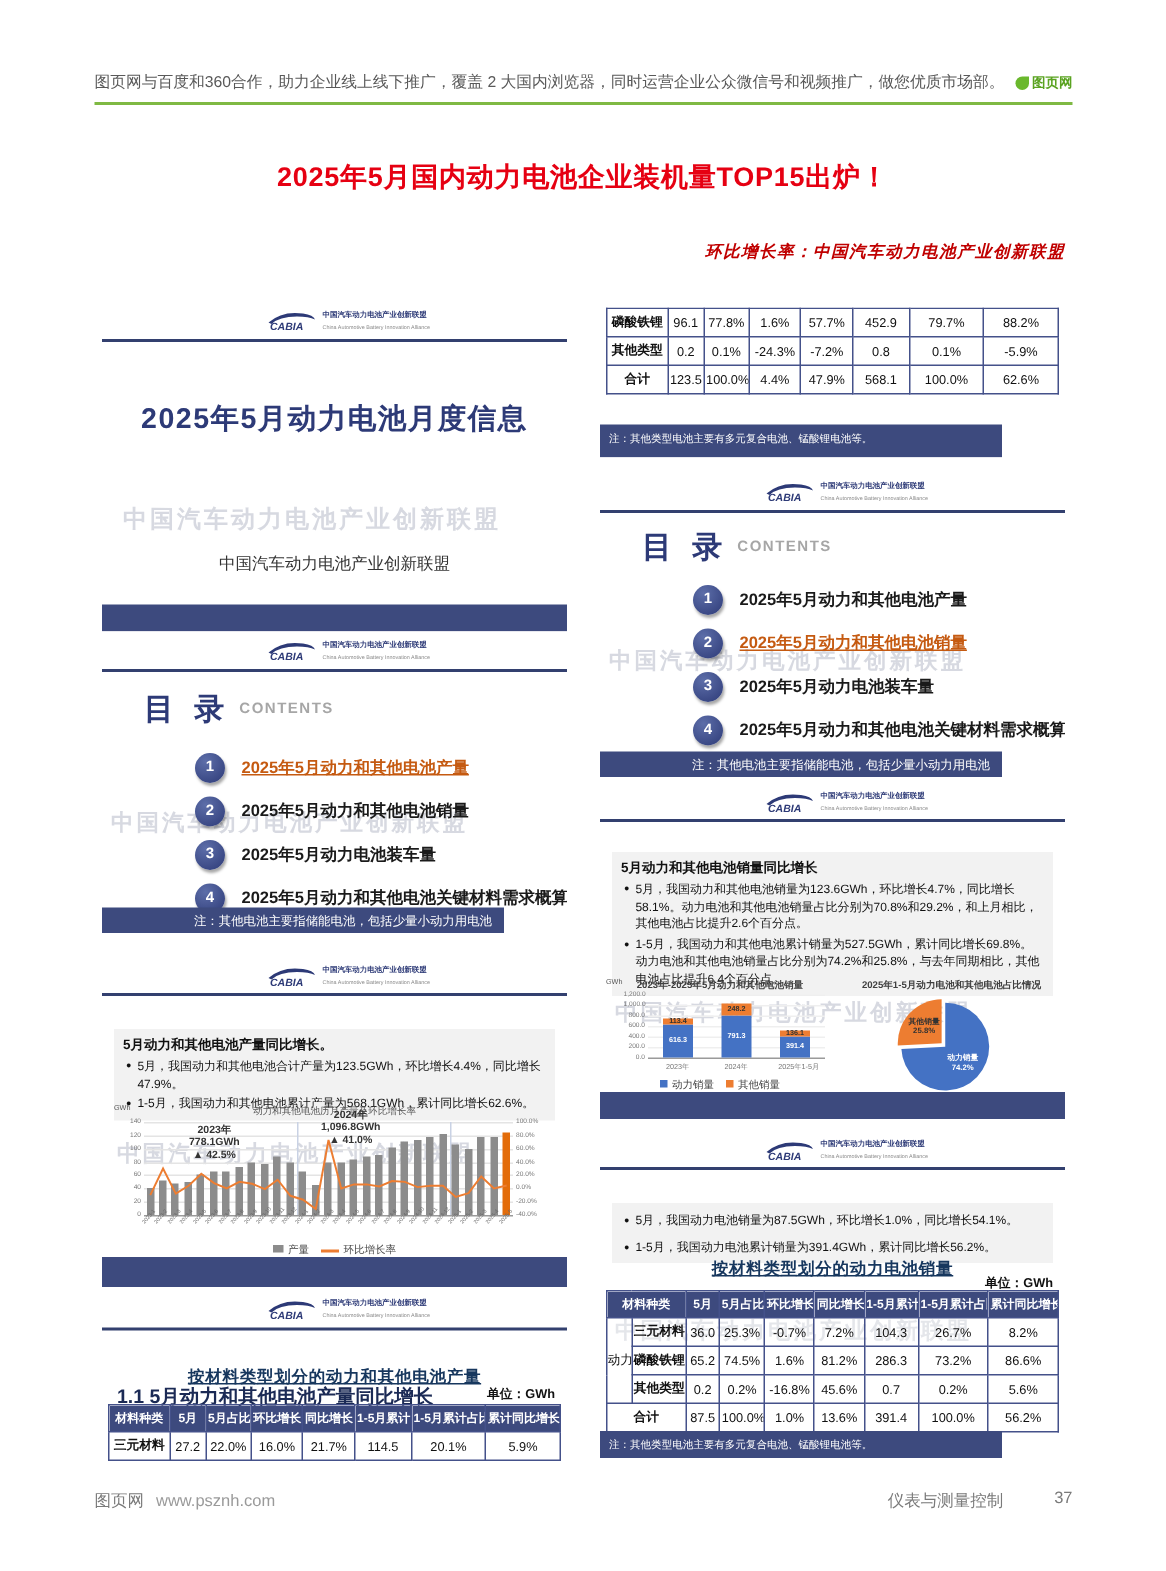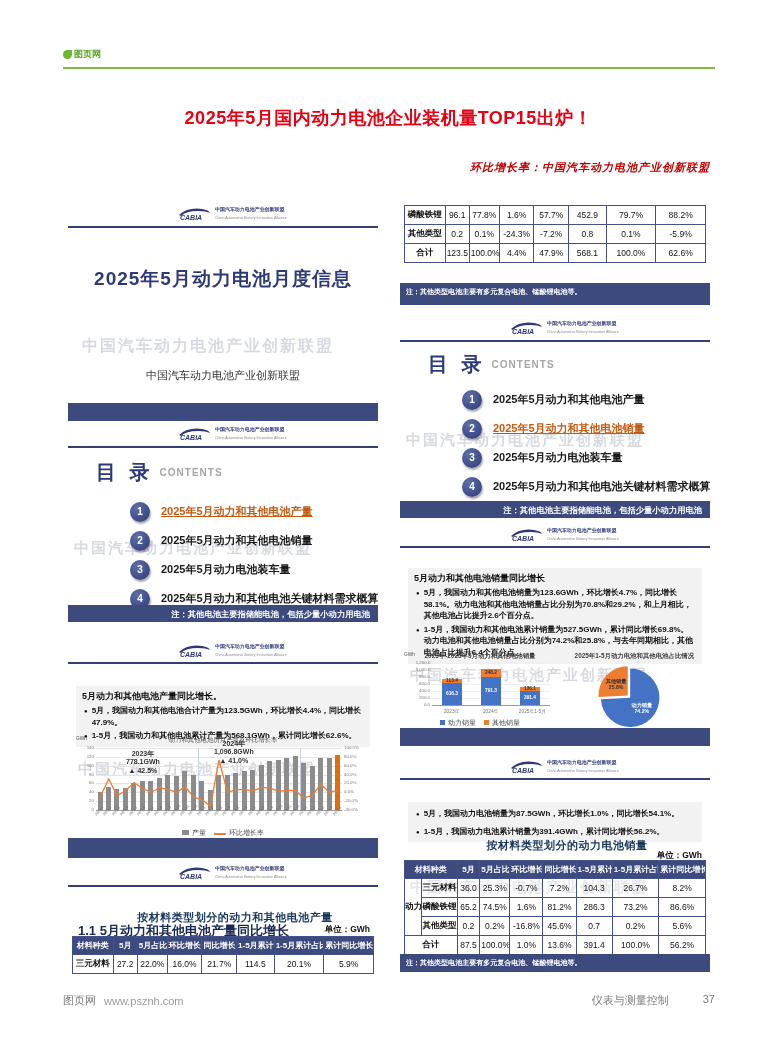--- a/index.html
+++ b/index.html
@@ -26,21 +26,21 @@
 
   
   .logo-row { position:absolute; right:4px; display:flex; align-items:center; gap:3px; height:18px; }
   .logo-swoosh svg { display:block; }
   .logo-org { line-height:1.05; }
   .logo-org .cn { font-size:8px; transform:scale(.62); transform-origin:left center; font-weight:bold; color:#2d3a77; white-space:nowrap; }
   .logo-org .en { font-size:8px; transform:scale(.45); transform-origin:left center; color:#8a8a8a; white-space:nowrap; }
   .top-rule { position:absolute; left:0; width:310px; border-top:2px solid #33406f; }
 
   .navy-bar { position:absolute; left:0; width:310px; background:#3d4a7e; }
-  .note-bar { position:absolute; left:0; width:310px; background:#3d4a7e; color:#fff; font-weight:bold; }
+  .note-bar { position:absolute; left:0; width:268px; background:#3d4a7e; color:#fff; font-weight:normal; }
   .note-bar .note-txt { display:block; font-size:9px; transform:scale(.92); transform-origin:right center; }
 
   
   .cover-title { position:absolute; left:0; top:66px; width:310px; text-align:center;
     color:#2d3a77; font-size:19px; font-weight:bold; letter-spacing:1px; }
   .cover-org { position:absolute; left:0; top:168px; width:310px; text-align:center; font-size:11px; color:#333; }
   .cover-date { position:absolute; left:0; top:186px; width:310px; text-align:center; font-size:11px; color:#333; }
 
   .watermark { position:absolute; white-space:nowrap; color:#a8adbd; opacity:.45; font-weight:bold; letter-spacing:2px; pointer-events:none; }
 
@@ -55,31 +55,31 @@
     margin-right:11px; box-shadow:1px 2px 2px rgba(0,0,0,.35); flex:0 0 auto; }
   .toc-label { font-size:11px; font-weight:bold; color:#1a1a1a; white-space:nowrap; }
   .toc-item.active .toc-label { color:#c55a11; text-decoration:underline; }
 
   
   .sec-heading { position:absolute; left:10px; font-size:13px; font-weight:bold; color:#1b2a55; white-space:nowrap;margin-top:32px; }
   .gray-box { position:absolute; left:8px; width:294px; background:#f2f2f2; padding:4px 6px 5px 6px; }
   .gray-sub { font-size:9px; font-weight:bold; color:#111; margin-bottom:2px; }
   .bullet { display:flex; font-size:8px; line-height:1.45; color:#111; margin-top:2px; }
   .bullet .dot { font-size:6px; margin:2px 4px 0 2px; flex:0 0 auto; }
-  .bullet .btxt { font-weight:bold; }
-
-  .tbl-title { position:absolute; left:12px; width:310px; text-align:center; color:#17375e; font-size:11px;
-    font-weight:bold; letter-spacing:.5px; }
+  .bullet .btxt { font-weight:normal; }
+
+  .tbl-title { position:absolute; left:0; width:310px; text-align:center; color:#17375e; font-size:11px;
+    font-weight:bold; text-decoration:underline; letter-spacing:.5px; }
   .tbl-unit { position:absolute; right:8px; font-size:8.5px; font-weight:bold; color:#111; }
 
   table.dtab { border-collapse:collapse; table-layout:fixed; width:100%; font-size:8.5px; color:#111; }
   table.dtab th, table.dtab td { border:1px solid #44518a; text-align:center; padding:3px 1px; overflow:hidden; white-space:nowrap; }
   table.dtab th { background:#3d4a7e; color:#fff; font-weight:bold; font-size:8px; }
   table.dtab td.mat { font-weight:bold; }
-  table.dtab td.grp { font-weight:bold; word-break:break-all; line-height:1.3; padding:0; }
+  table.dtab td.grp { font-weight:normal; word-break:break-all; line-height:1.3; padding:0; }
   .tbl-wrap { position:absolute; left:8px; width:294px; }
   .tbl-wrap.full { left:4px; width:302px; }
 
   
   .chart-box { position:absolute; }
   .c-title { position:absolute; top:0; width:100%; text-align:center; font-size:8px; color:#555; transform:scale(.8); transform-origin:center top; white-space:nowrap; }
   .c-unit { position:absolute; left:0; top:0; font-size:8px; transform:scale(.6); transform-origin:left top; color:#555; }
   .tick { position:absolute; font-size:8px; transform:scale(.55); color:#777; white-space:nowrap; }
   .gridline { position:absolute; height:1px; background:#e4e4e4; }
   .bar { position:absolute; }
@@ -95,20 +95,21 @@
   .pf-brand { color:#7a7a7a; margin-right:8px; }
   .pf-url { color:#9a9a9a; }
   .pf-right { margin-left:auto; display:flex; gap:34px; color:#7a7a7a; }
 </style>
 </head>
 <body>
 
 <div class="page">
 
   <div class="site-header">
+    <span class="hdr-text">图页网与百度和360合作，助力企业线上线下推广，覆盖 2 大国内浏览器，同时运营企业公众微信号和视频推广，做您优质市场部。</span>
     <span class="site-logo">
       <span class="leaf-icon"></span>
       <span>图页网</span>
     </span>
   </div>
 
   <h1 class="article-title">2025年5月国内动力电池企业装机量TOP15出炉！</h1>
   <div class="source-line">环比增长率：中国汽车动力电池产业创新联盟</div>
 
   <div class="col left">

